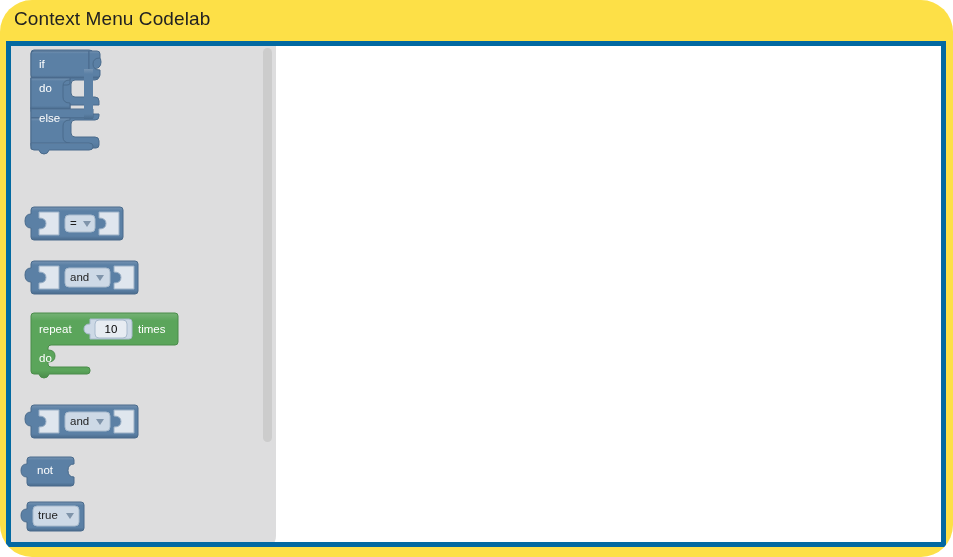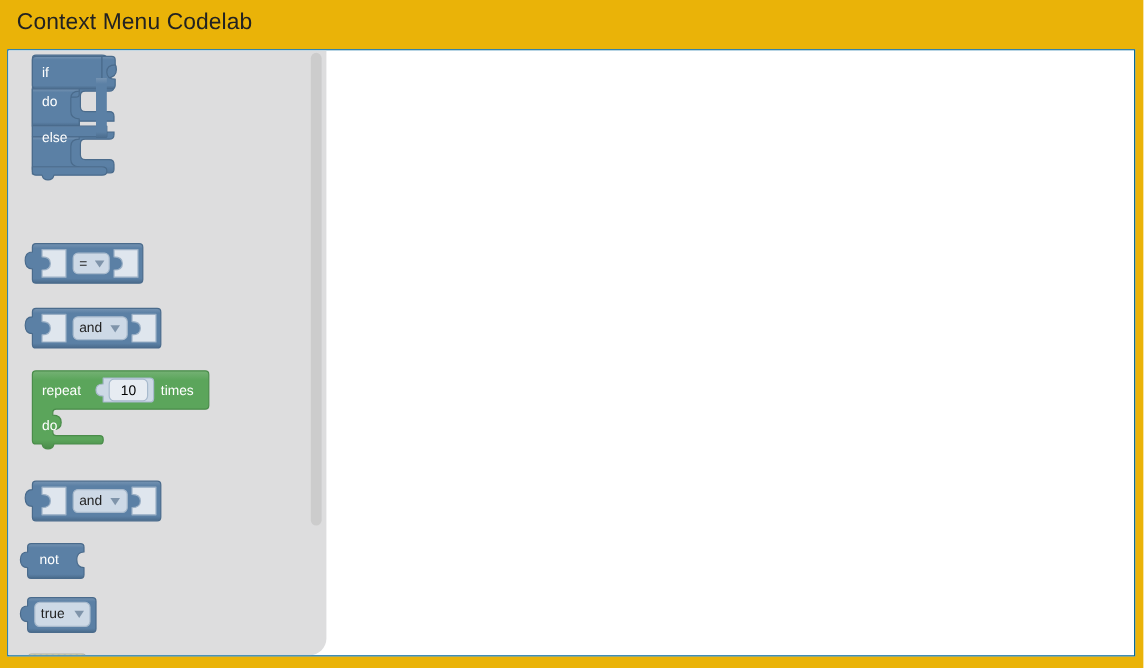--- a/index.html
+++ b/index.html
@@ -6,21 +6,22 @@
     margin: 0;
     padding: 0;
     background: #ffffff;
     font-family: "Liberation Sans", sans-serif;
   }
   #page {
     position: relative;
     width: 953px;
     height: 557px;
     overflow: hidden;
-    background: #eab308;
+    background: #fde047;
+    border-radius: 32px;
   }
   
   #title {
     position: absolute;
     left: 14px;
     top: 7px;
     font-size: 19px;
     line-height: 24px;
     color: #222222;
     font-family: "Liberation Sans", sans-serif;
@@ -28,21 +29,21 @@
     letter-spacing: 0.1px;
     white-space: nowrap;
   }
   
   #blockly-area {
     position: absolute;
     left: 6px;
     top: 41px;
     width: 940px;
     height: 506px;
-    border: 1px solid #0369a1;
+    border: 5px solid #0369a1;
     box-sizing: border-box;
     background: #ffffff;
     overflow: hidden;
   }
   #workspace-surface {
     position: absolute;
     inset: 0;
     background: #ffffff;
   }
   

